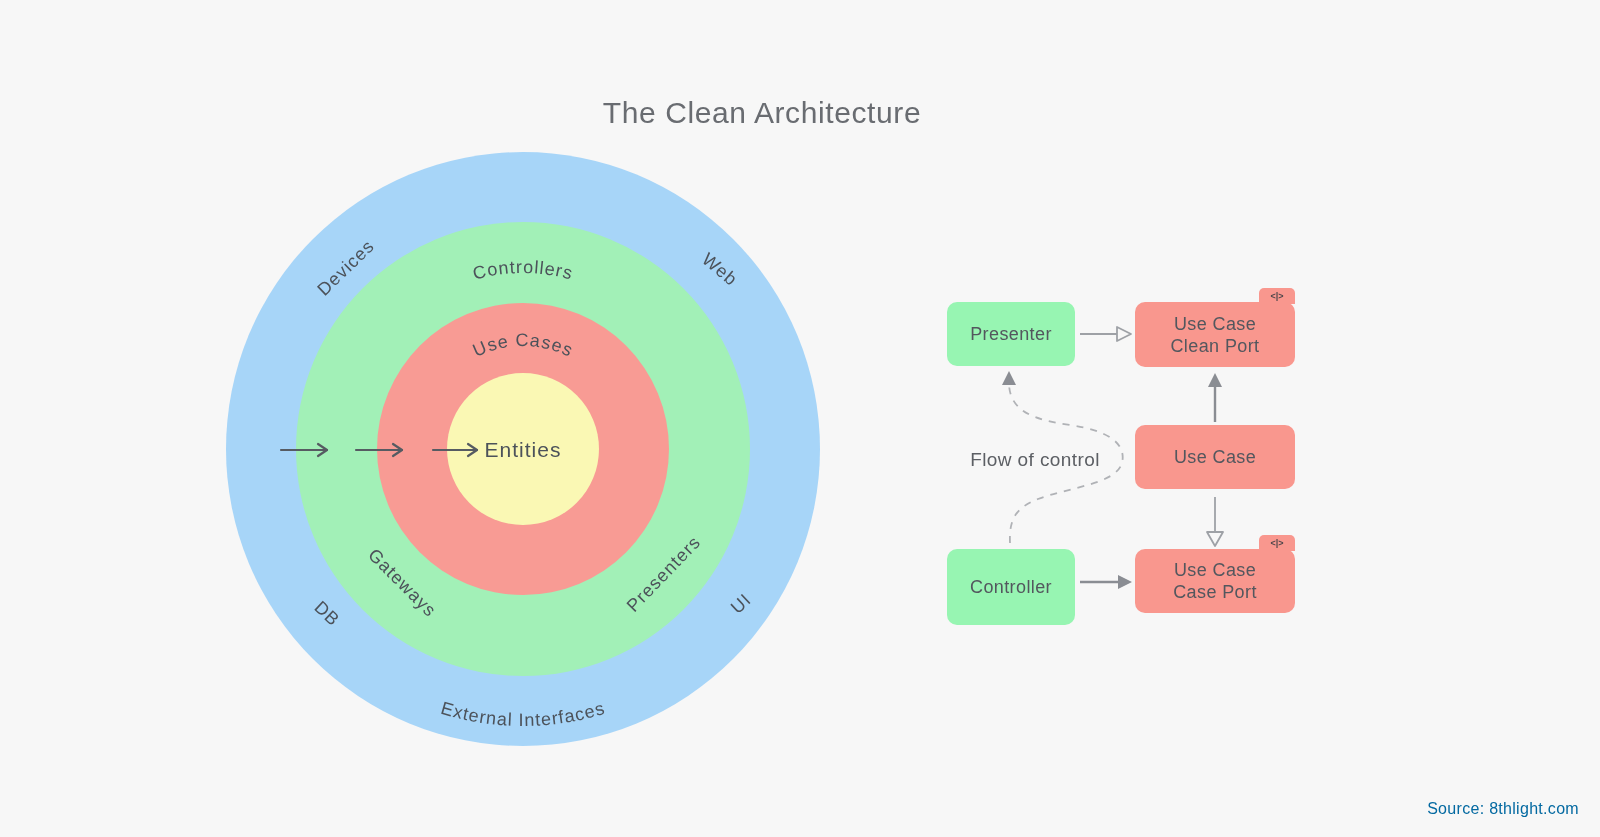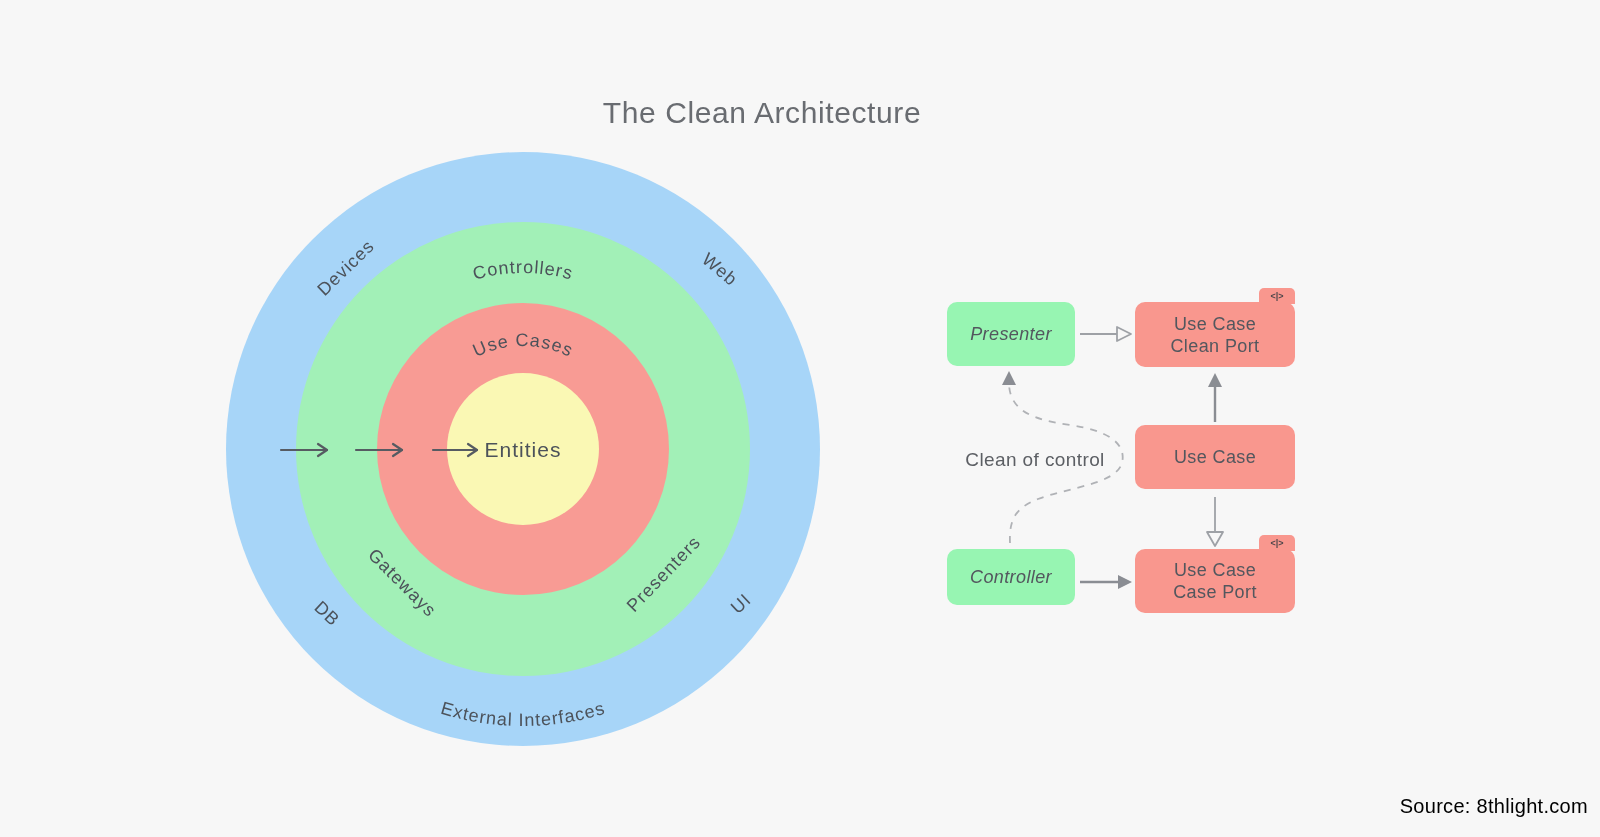--- a/index.html
+++ b/index.html
@@ -4,41 +4,41 @@
 <style>
   html,body{margin:0;padding:0;}
   body{font-family:"Liberation Sans",sans-serif;background:#f7f7f7;}
   #stage{position:relative;width:1600px;height:837px;background:#f7f7f7;overflow:hidden;}
 
   .page-title{
     position:absolute;left:762px;top:61px;transform:translateX(-50%);
     font-size:30px;line-height:34px;color:#696c71;letter-spacing:0.6px;white-space:nowrap;margin-top:35px;
   }
   .source-credit{
-    position:absolute;right:12px;bottom:19px;
-    font-size:20px;color:#000000;letter-spacing:0.3px;white-space:nowrap;
+    position:absolute;right:21px;bottom:19px;
+    font-size:16px;color:#0369a1;letter-spacing:0.3px;white-space:nowrap;
   }
 
   #rings-svg{position:absolute;left:226px;top:152px;}
   .ring-label{fill:#4c525a;font-size:18px;letter-spacing:1px;}
   .entities-label{fill:#4c525a;font-size:21px;letter-spacing:1px;}
 
   #flow-diagram{position:absolute;left:920px;top:270px;width:390px;height:350px;}
   #flow-arrows{position:absolute;left:0;top:0;}
   .box{
     position:absolute;border-radius:10px;
     display:flex;flex-direction:column;align-items:center;justify-content:center;
     font-size:18px;line-height:22px;color:#53575e;text-align:center;letter-spacing:0.4px;
   }
-  .box.green{background:#97f5b2;font-style:italic;}
+  .box.green{background:#97f5b2;}
   .box.red{background:#f9978e;}
   .box-presenter{left:27px;top:32px;width:128px;height:64px;}
   .box-output-port{left:215px;top:32px;width:160px;height:65px;}
   .box-use-case{left:215px;top:155px;width:160px;height:64px;}
-  .box-controller{left:27px;top:279px;width:128px;height:56px;}
+  .box-controller{left:27px;top:279px;width:128px;height:76px;}
   .box-input-port{left:215px;top:279px;width:160px;height:64px;}
   .iface-tab{
     position:absolute;right:0;top:-14px;width:36px;height:16px;
     background:#f9978e;border-radius:5px 5px 0 0;
     display:flex;align-items:center;justify-content:center;
     font-size:9px;font-weight:bold;color:#4f464a;letter-spacing:0;
   }
   .flow-label{
     position:absolute;left:115px;top:190px;transform:translate(-50%,-50%);
     font-size:19px;color:#5c5f64;letter-spacing:0.4px;white-space:nowrap;
@@ -143,17 +143,17 @@
     </div>
 
     <div class="box red box-input-port">
       <div class="iface-tab">
         <span>&lt;|&gt;</span>
       </div>
       <span>Use Case</span>
       <span>Case Port</span>
     </div>
 
-    <div class="flow-label">Clean of control</div>
+    <div class="flow-label">Flow of control</div>
   </div>
 
   <div class="source-credit">Source: 8thlight.com</div>
 </div>
 
 </body></html>

